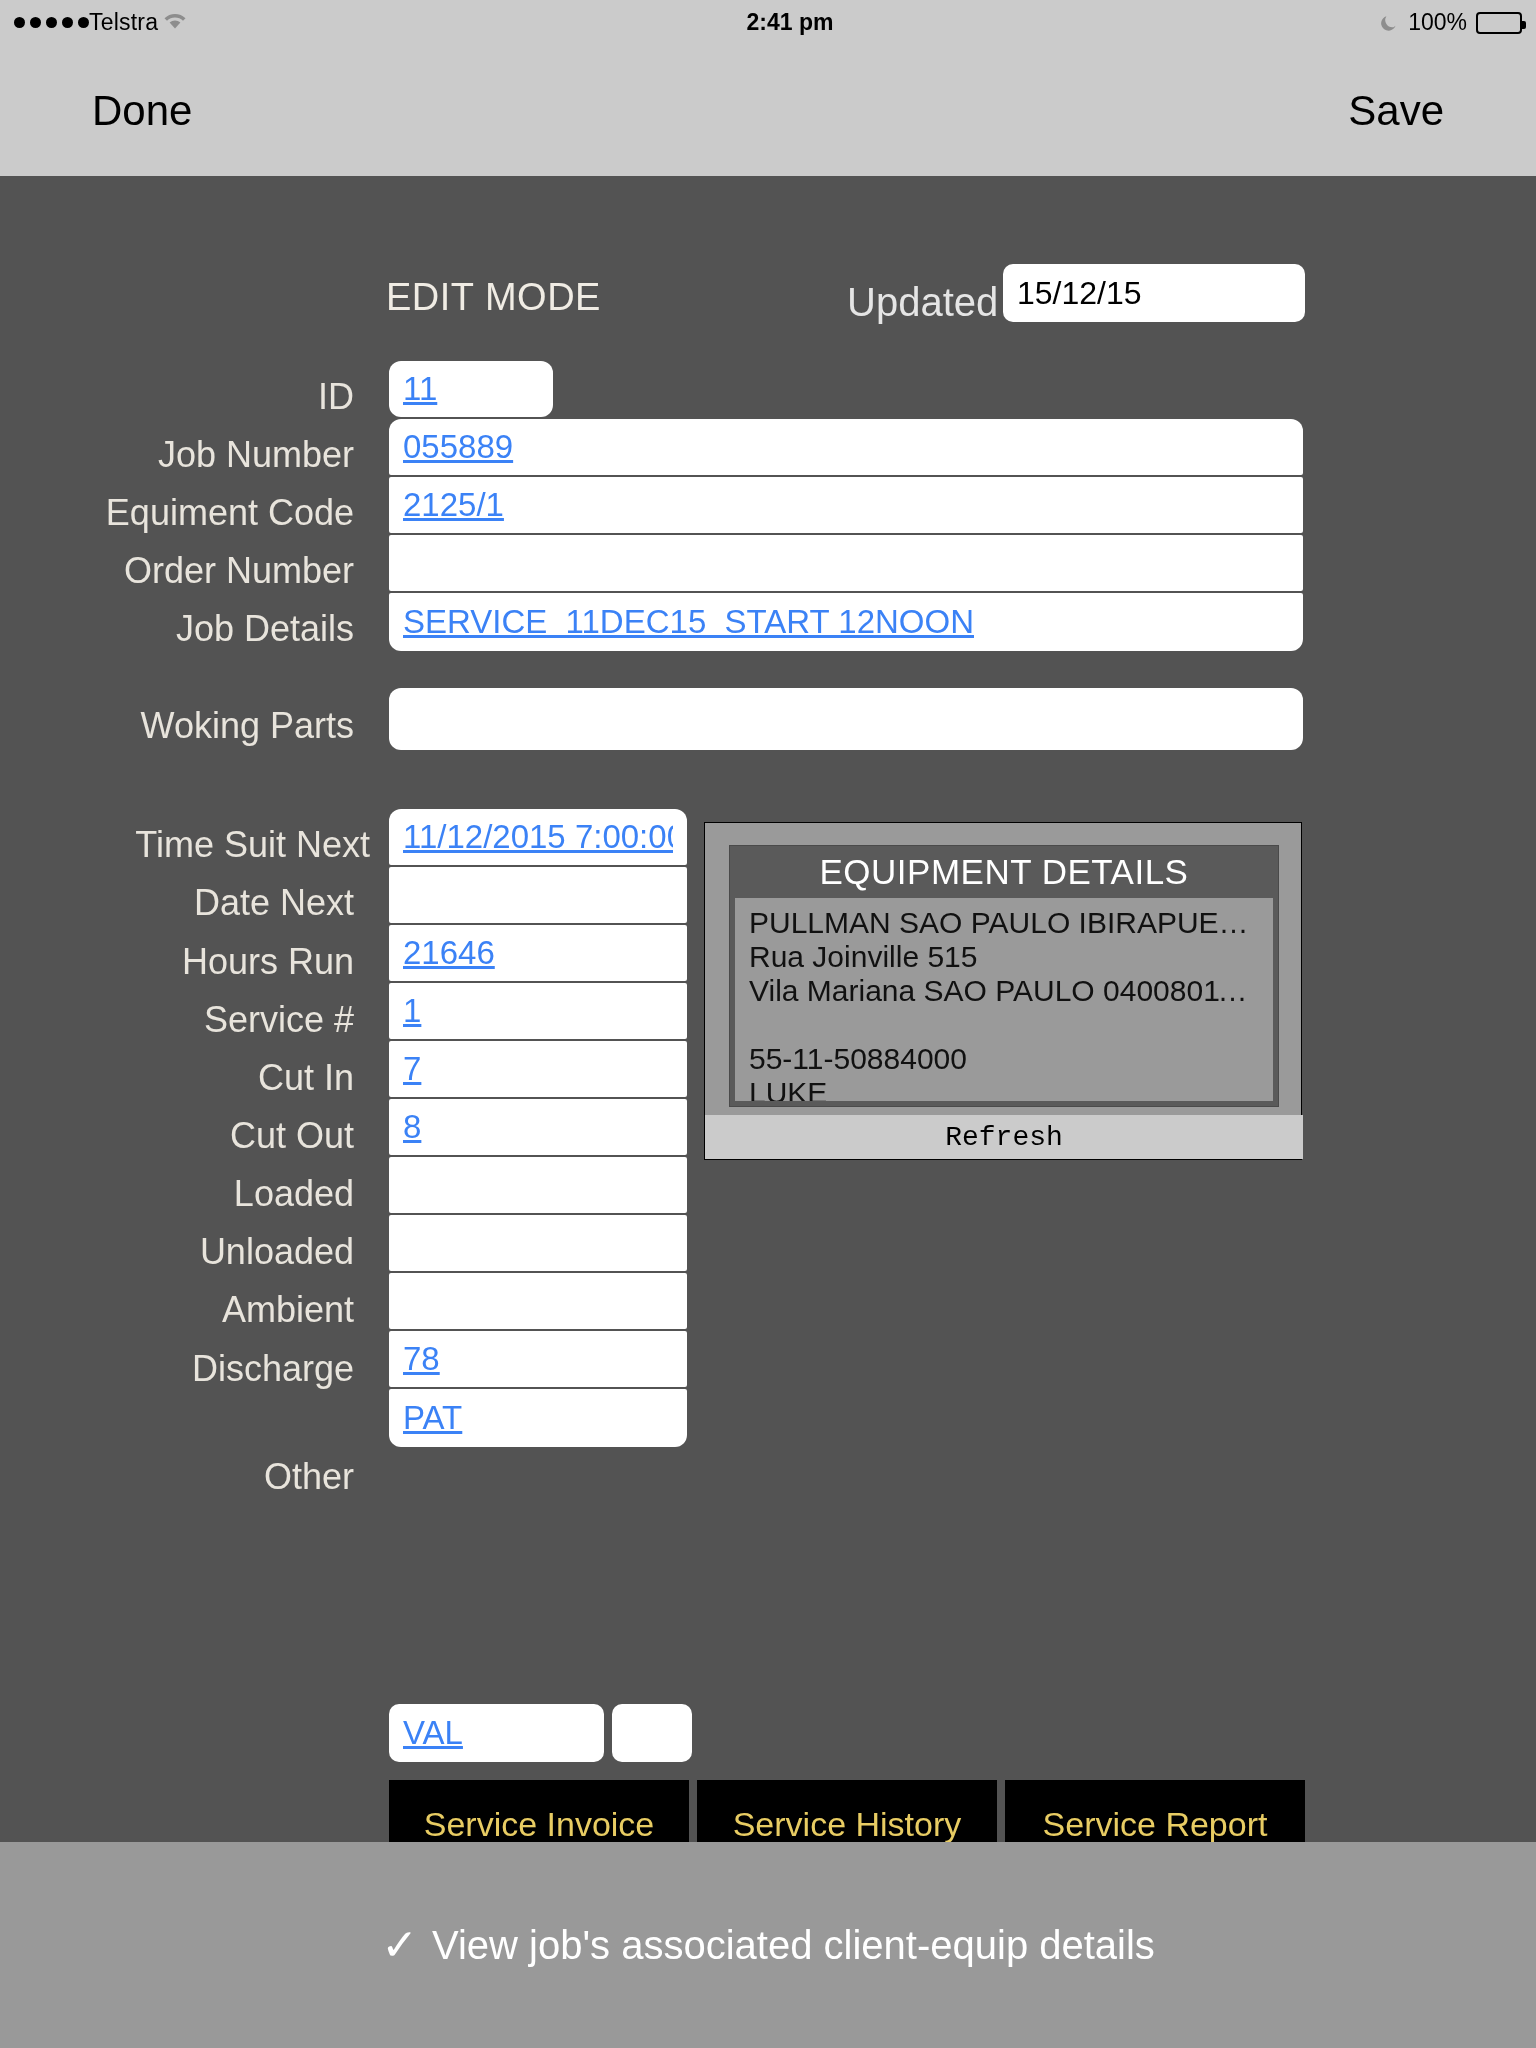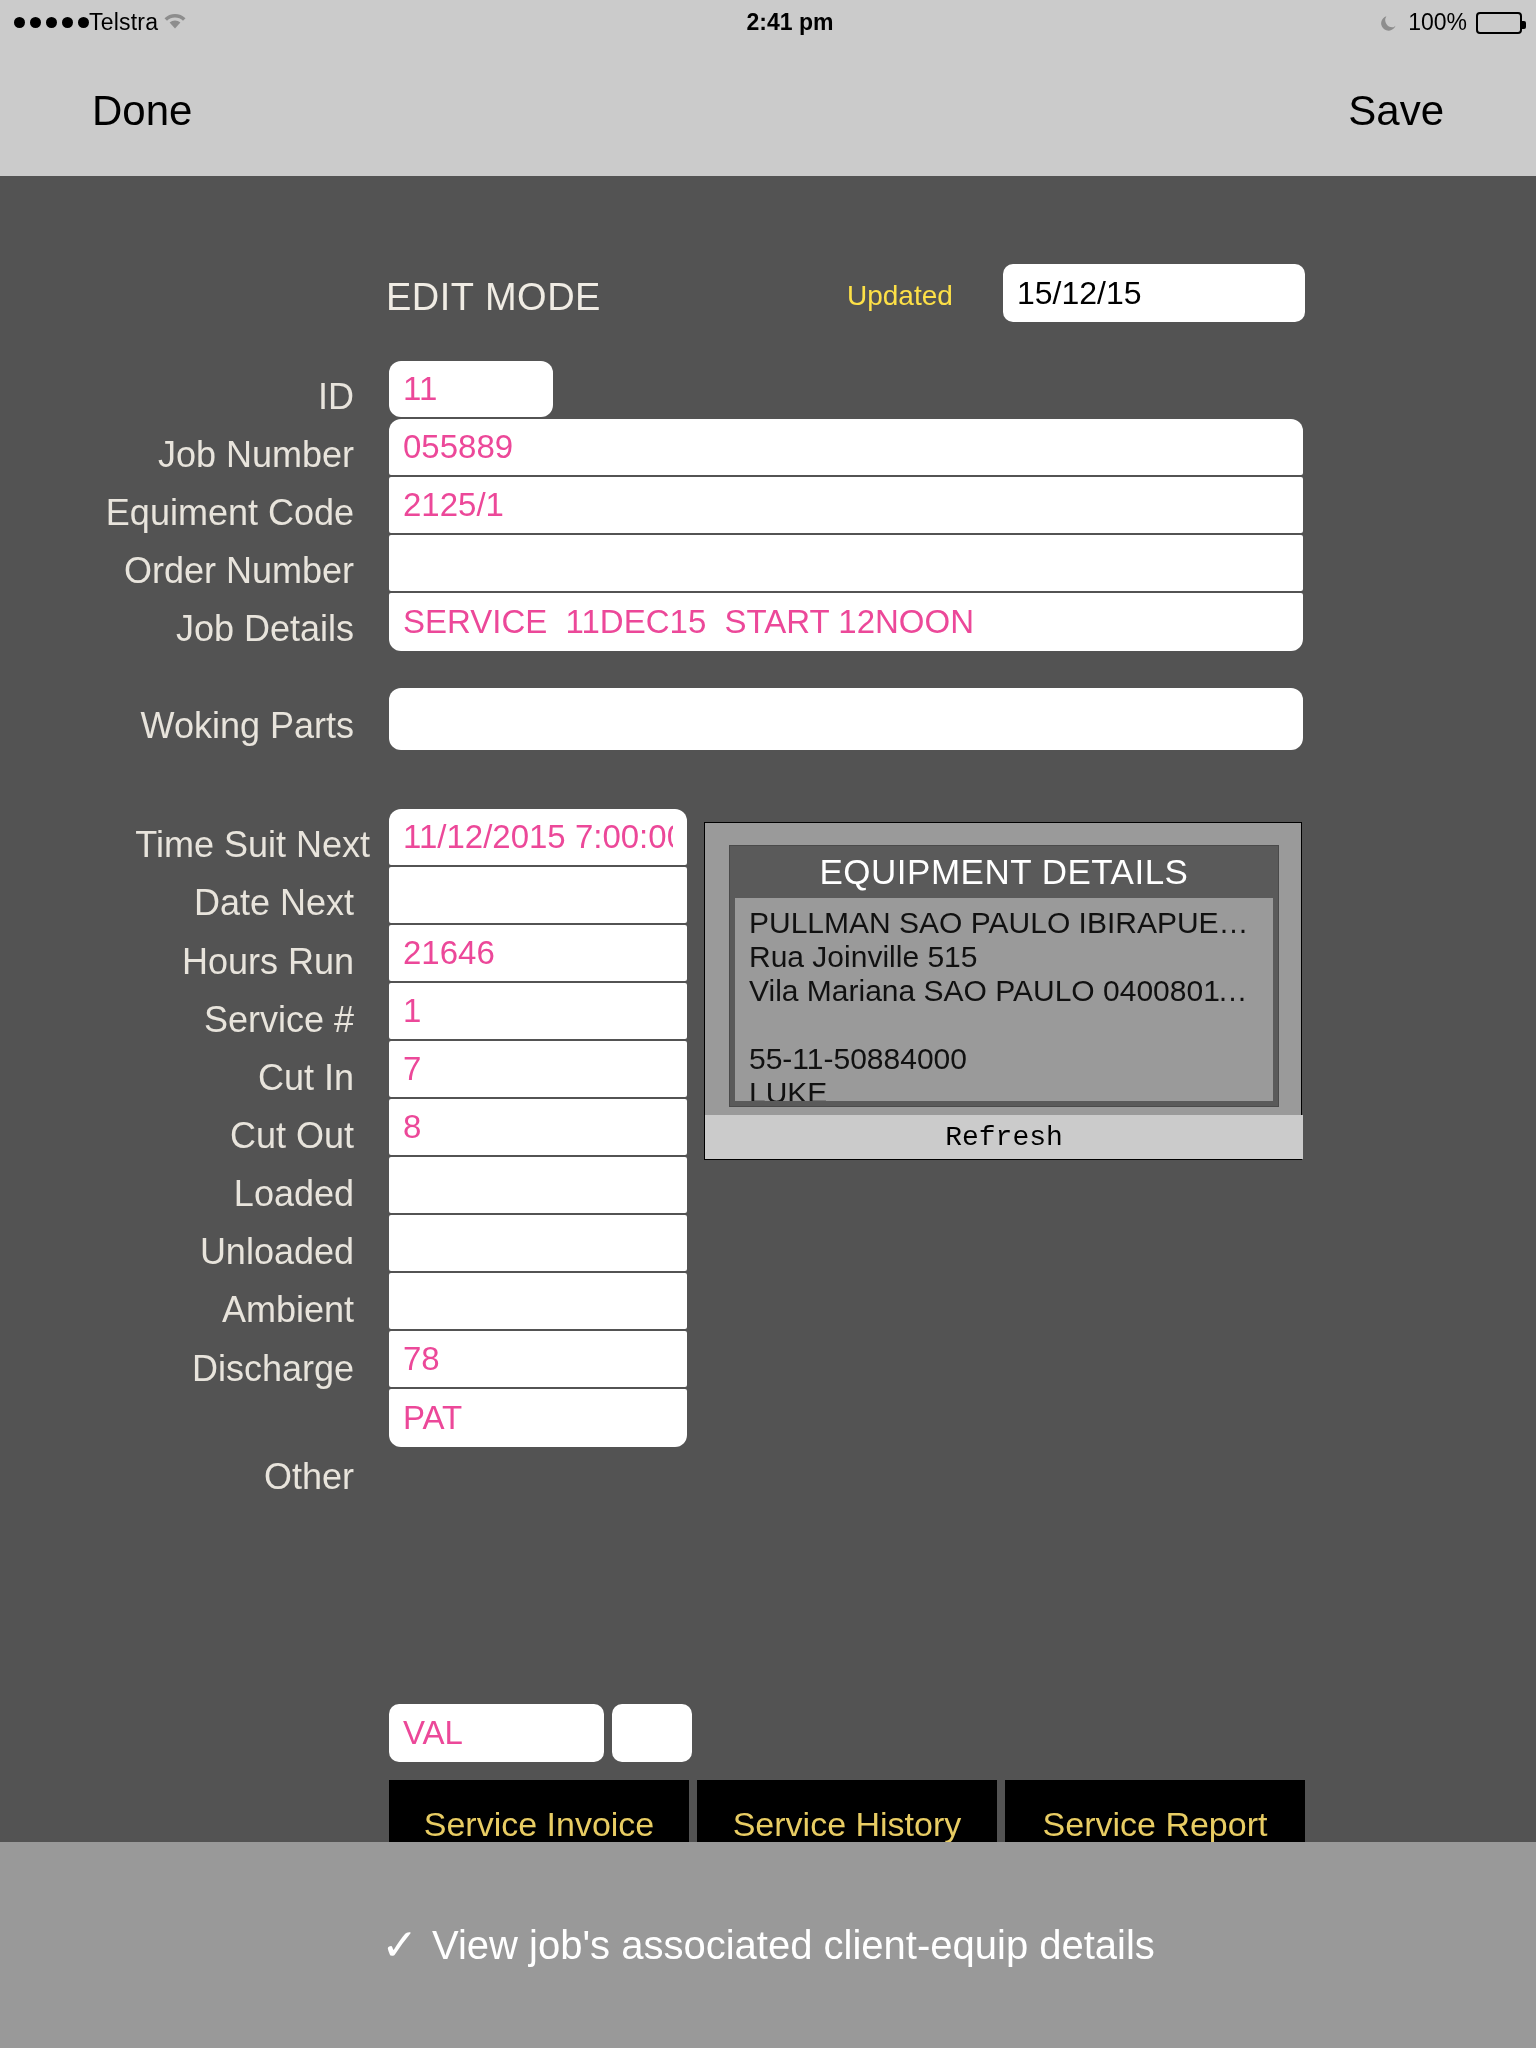--- a/index.html
+++ b/index.html
@@ -63,39 +63,40 @@
   .edit-row {
     position: absolute; left: 0; top: 100px; width: 1536px;
     display: flex; align-items: center;
   }
   .edit-mode {
     position: absolute; left: 386px; top: 0;
     font-size: 38px; color: #f0ece4; letter-spacing: .5px;
   }
   .updated-label {
     position: absolute; left: 847px; top: 4px;
-    font-size: 28px; color: #fde047;
+    font-size: 40px; color: #e5e5e5;
   }
   .updated-field {
     position: absolute; left: 1003px; top: -12px;
     width: 302px; height: 58px;
     background: #fff; border-radius: 10px; border: none;
     font-size: 32px; color: #000; padding: 0 14px;
     font-family: inherit;
   }
 
   
   .lbl {
     position: absolute; text-align: right; color: #e8e4dc;
     font-size: 36px; white-space: nowrap;
   }
   .fld {
     position: absolute; background: #fff; border: none;
-    font-size: 33px; color: #ec4899; padding: 0 14px;
+    font-size: 33px; color: #3b82f6; padding: 0 14px;
     font-family: inherit;
+    text-decoration: underline;
   }
   .fld.r-all  { border-radius: 12px; }
   .fld.r-top  { border-radius: 12px 12px 2px 2px; }
   .fld.r-mid  { border-radius: 2px; }
   .fld.r-bot  { border-radius: 2px 2px 12px 12px; }
 
   
   .eq-panel {
     position: absolute; left: 704px; top: 646px;
     width: 598px; height: 338px;

